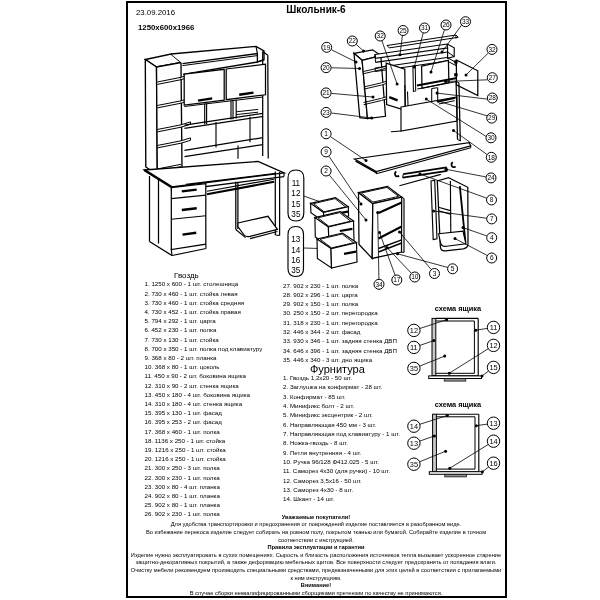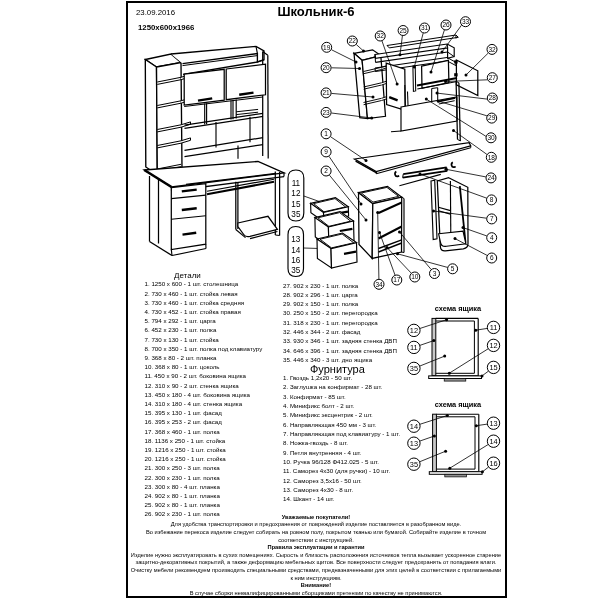--- a/index.html
+++ b/index.html
@@ -3,25 +3,25 @@
 html,body{margin:0;padding:0;width:600px;height:600px;background:#fff;
 font-family:"Liberation Sans",sans-serif;color:#000;overflow:hidden}
 .abs{position:absolute}
 .lst{font-size:6.2px;line-height:9.33px;white-space:pre}
 </style></head><body>
 
 <div class="abs" style="left:126.2px;top:0.8px;width:381.3px;height:597.6px;border:2px solid #000;box-sizing:border-box"></div>
 
 <div class="abs" style="left:136px;top:8px;font-size:7.8px">23.09.2016</div>
 
-<div class="abs" style="left:126px;top:4px;width:380px;text-align:center;font-weight:bold;font-size:13px">Школьник-6</div>
+<div class="abs" style="left:126px;top:4px;width:380px;text-align:center;font-weight:bold;font-size:10px">Школьник-6</div>
 
 <div class="abs" style="left:138px;top:23.3px;width:364px;text-align:left;font-weight:bold;font-size:7.8px">1250x600x1966</div>
 
-<div class="abs" style="left:174px;top:270.5px;font-size:8px">Детали</div>
+<div class="abs" style="left:174px;top:270.5px;font-size:8px">Гвоздь</div>
 
 <div class="abs lst" style="left:144.5px;top:279.3px;line-height:9.2px">1. 1250 x 600 - 1 шт. столешница
 2. 730 x 460 - 1 шт. стойка левая
 3. 730 x 460 - 1 шт. стойка средняя
 4. 730 x 452 - 1 шт. стойка правая
 5. 794 x 292 - 1 шт. царга
 6. 452 x 230 - 1 шт. полка
 7. 730 x 130 - 1 шт. стойка
 8. 700 x 350 - 1 шт. полка под клавиатуру
 9. 368 x 80 - 2 шт. планка

